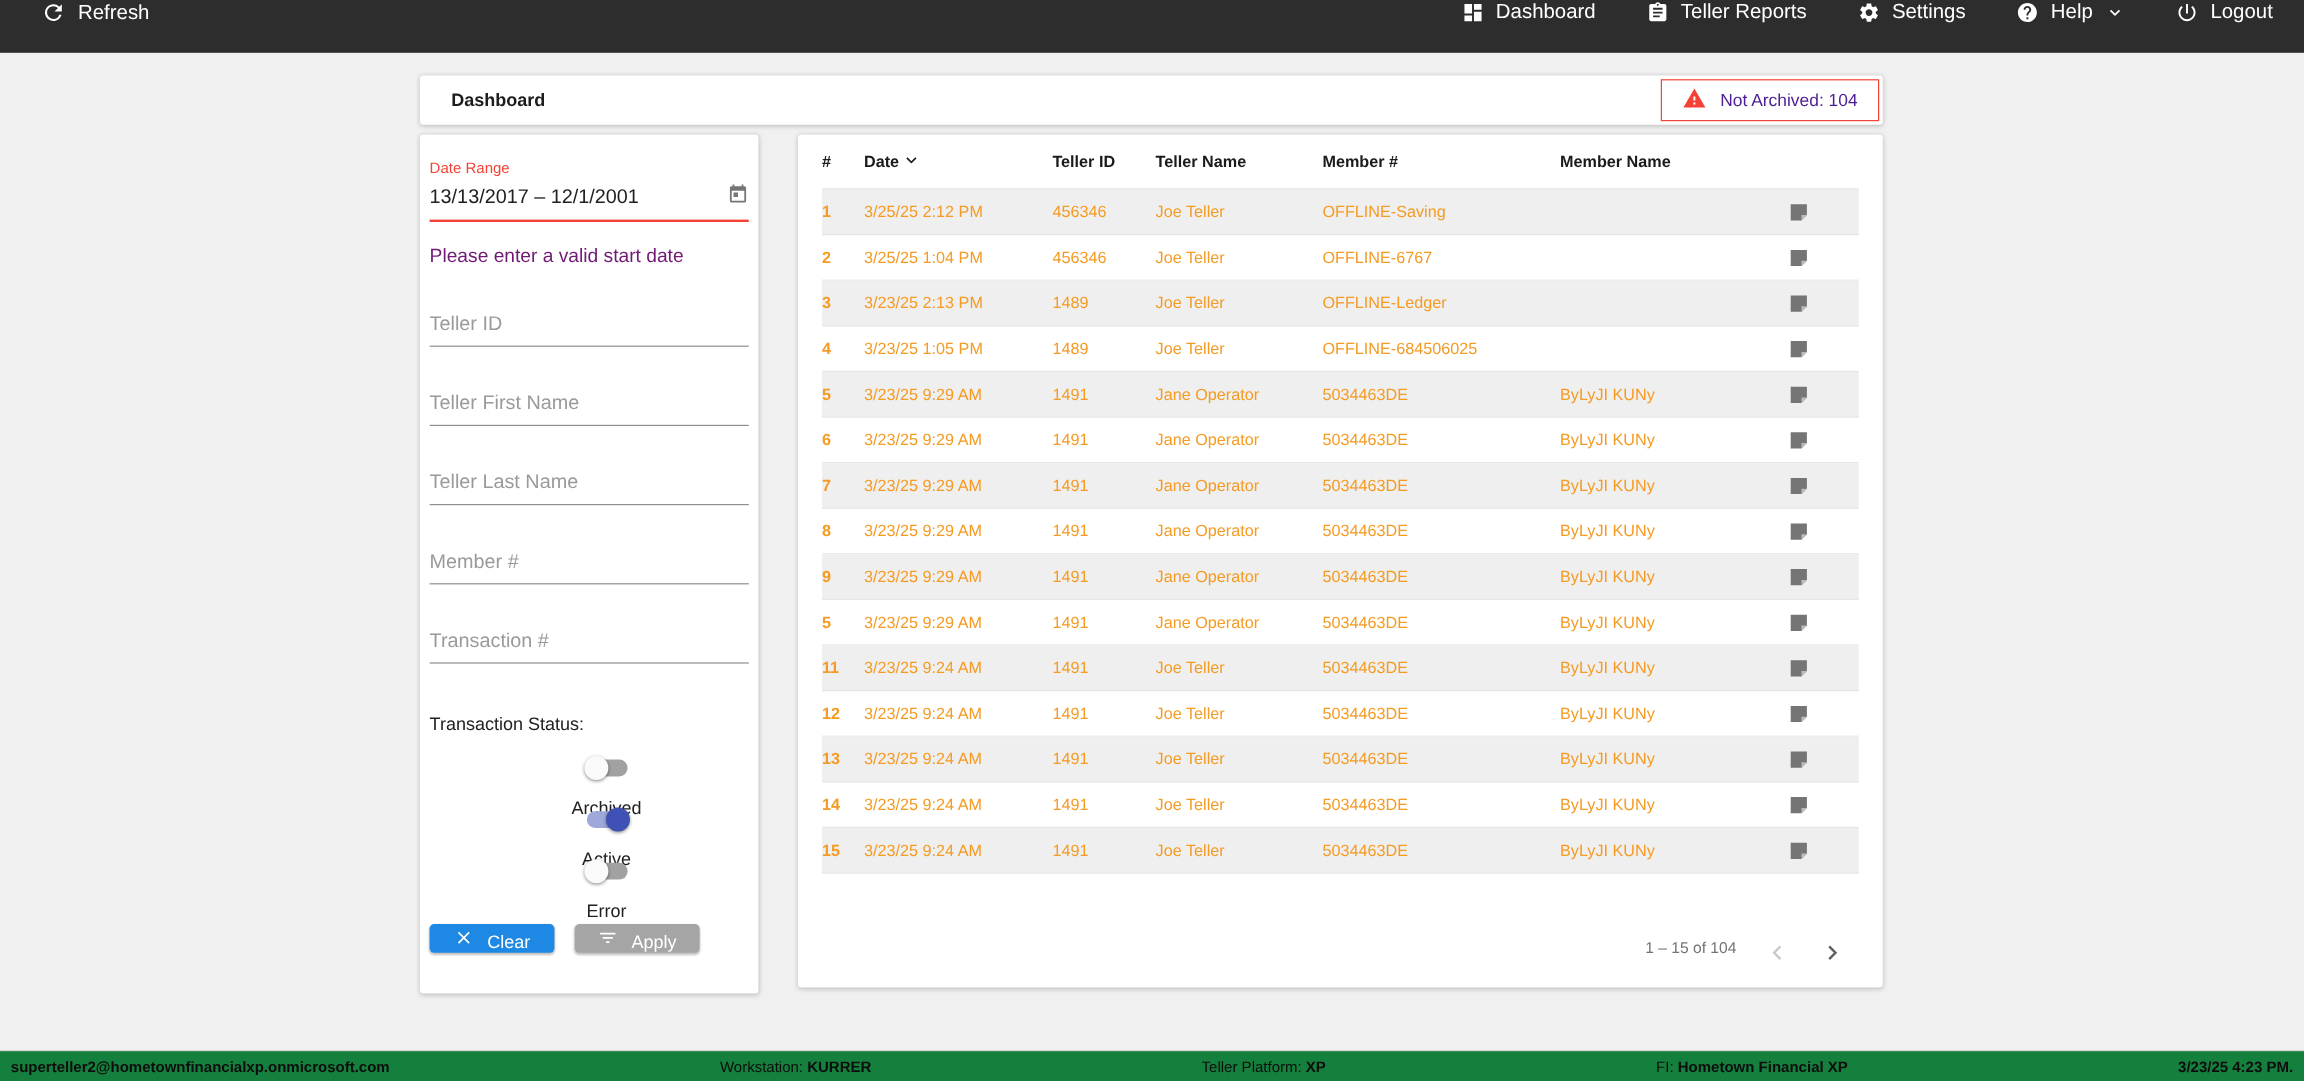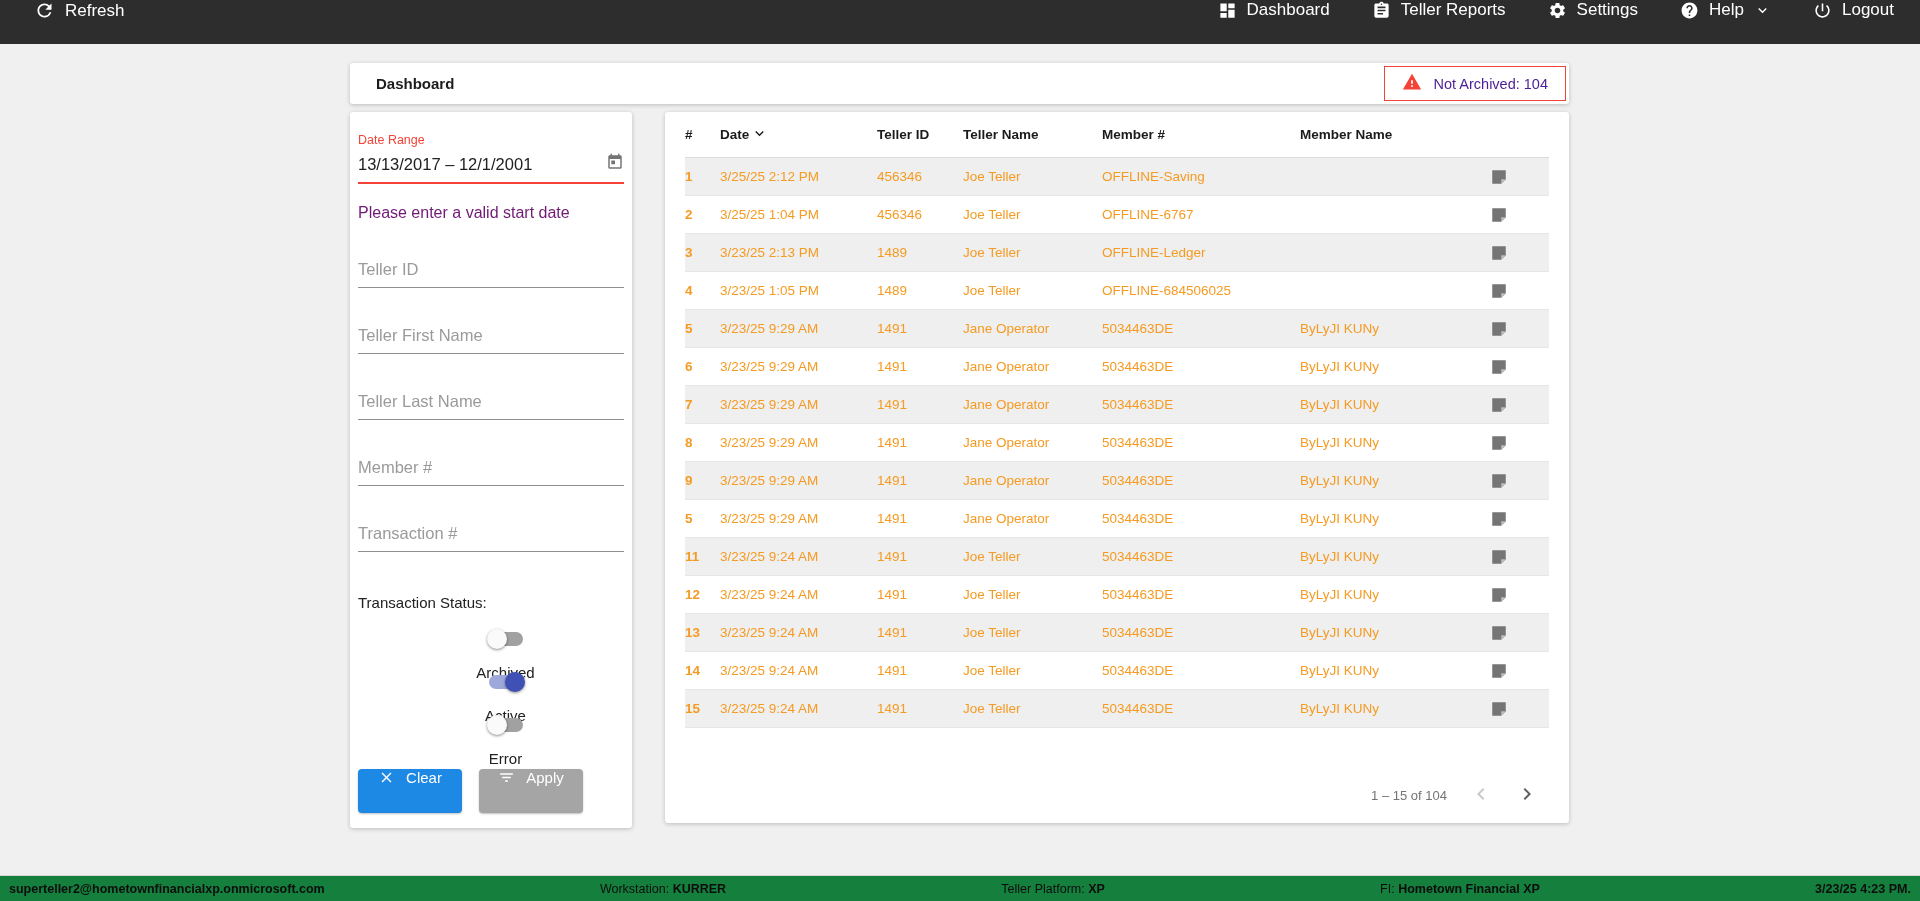--- a/index.html
+++ b/index.html
@@ -47,38 +47,38 @@
   .toggle-row { display:flex; align-items:center; gap:18px; margin-top:21px; padding-left:29px; height:22px;flex-direction:column; }
   .switch { position:relative; width:34px; height:14px; cursor:pointer; flex:0 0 auto; }
   .switch .track { position:absolute; left:0; top:0; width:34px; height:14px; border-radius:7px; background:#a1a1a1; }
   .switch .thumb { position:absolute; top:-3px; left:-2px; width:20px; height:20px; border-radius:50%;
                    background:#fafafa; box-shadow:0 1px 3px rgba(0,0,0,.45); }
   .toggle-row.on .track { background:#9fa8da; }
   .toggle-row.on .thumb { left:16px; background:#3f51b5; }
   .toggle-label { font-size:15px; color:#212121; }
 
   .btn-row { display:flex; margin-top:29px; }
-  .btn { height:44px; width:104px; border:none; border-radius:4px; color:#fff; font-size:15px;
-         font-family:"Liberation Sans",sans-serif; display:flex; align-items:flex-start; justify-content:center;
+  .btn { height:24px; width:104px; border:none; border-radius:4px; color:#fff; font-size:15px;
+         font-family:"Liberation Sans",sans-serif; display:flex; align-items:flex-end; justify-content:center;
          gap:11px; cursor:pointer; box-shadow:0 1px 2px rgba(0,0,0,.25); }
   .btn-clear { background:#1e88e5; }
   .btn-apply { background:#a5a5a5; margin-left:17px; }
 
   
   .table-card { left:665px; top:112px; width:904px; height:711px; padding:0 20px; }
   .thead, .trow { display:grid; grid-template-columns:35px 157px 86px 139px 198px 190px 59px; align-items:center; }
   .thead { height:46px; border-bottom:1px solid #dcdcdc; font-size:13.5px; font-weight:bold; color:#1b1b1b; }
   .thead .hcell { display:flex; align-items:center; gap:2px; cursor:pointer; }
   .trow { height:38px; font-size:13.5px; color:#f59b23; border-bottom:1px solid #e6e6e6; cursor:pointer; }
   .trow.alt { background:#efefef; }
   .trow .c-num { font-weight:bold; }
   .note-cell { display:flex; }
   .note-cell svg { display:block; }
 
-  .pagination { position:absolute; right:30px; bottom:14px; display:flex; align-items:center; gap:22px;
+  .pagination { position:absolute; right:30px; bottom:14px; display:flex; gap:22px;
                 font-size:13px; color:#747474;margin-left:36px; }
   .pg-btn { background:none; border:none; padding:0; cursor:pointer; display:flex; }
 
   
   .footer {
     position:absolute; left:0; bottom:0; width:1920px; height:26px; background:#15803d;
     border-top:1px solid #d5d5d5; display:flex; align-items:center; justify-content:space-between;
     padding:2px 9px; font-size:12.5px; color:#0d0d0d;
   }
   .footer b { font-weight:bold; }

